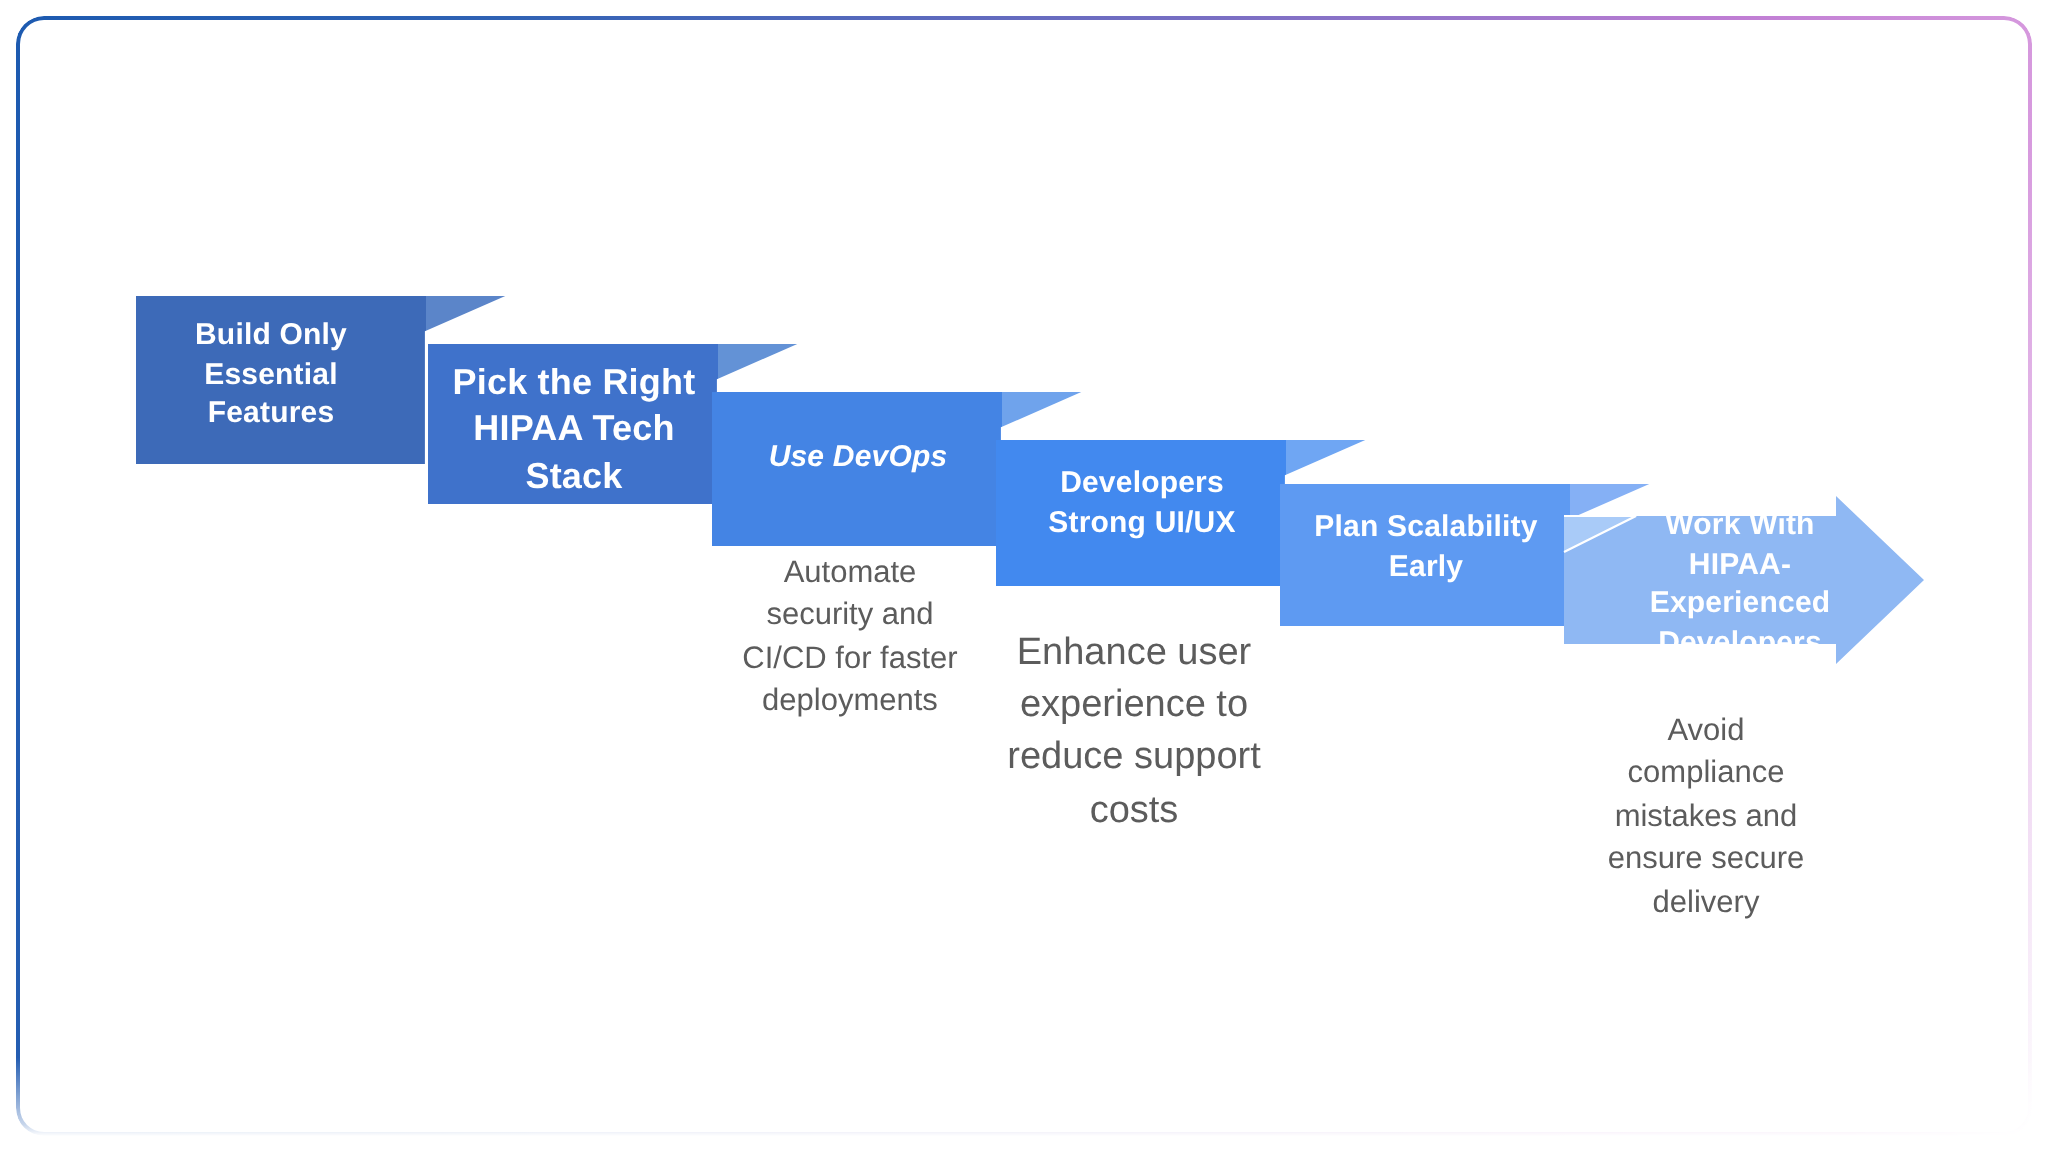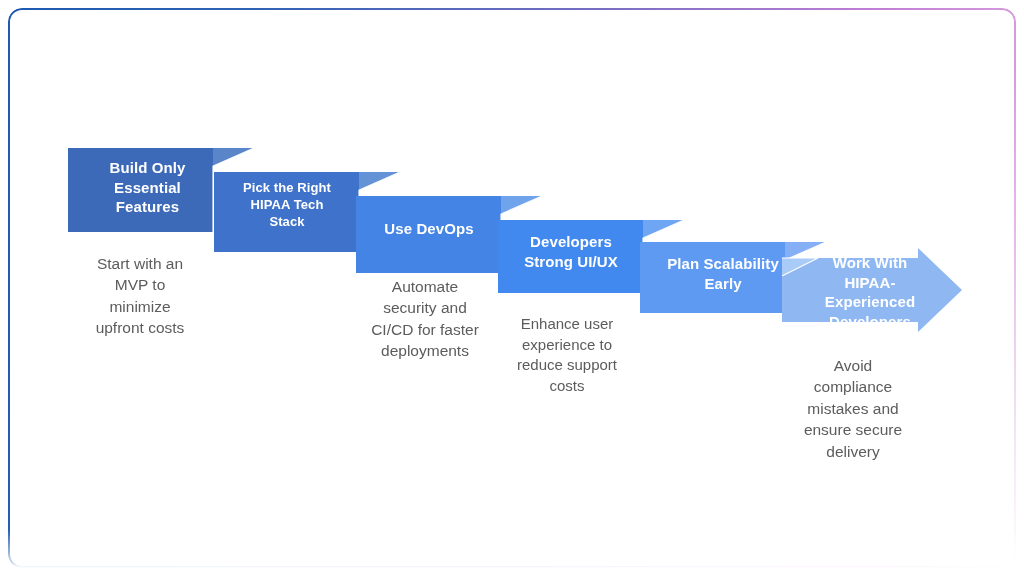--- a/index.html
+++ b/index.html
@@ -94,82 +94,78 @@
 <div id="stage">
 
   <div class="step" style="left:68px; top:148px;">
     <div class="shape">
       <svg width="186" height="84" viewBox="0 0 186 84" aria-hidden="true">
         <polygon points="0,0 145,0 186,0 145,18 145,84 0,84" fill="#3d6ab8"></polygon>
         <polygon points="145,0 186,0 145,18" fill="#5b85c9"></polygon>
         <polyline points="186,0 145,18 145,84" fill="none" stroke="#ffffff" stroke-width="1.1"></polyline>
       </svg>
     </div>
-    <div class="step-title" style="left:12px; top:10px; width:135px; font-size:15px;">Build Only
+    <div class="step-title" style="left:0px; top:10px; width:135px; font-size:15px;">Build Only
 Essential
 Features</div>
   </div>
-  <div class="step-desc" style="left:62px; top:253px; width:156px; font-size:15.5px;">Start with an
-MVP to
-minimize
-upfront costs</div>
 
   <div class="step" style="left:214px; top:172px;">
     <div class="shape">
       <svg width="186" height="80" viewBox="0 0 186 80" aria-hidden="true">
         <polygon points="0,0 145,0 186,0 145,18 145,80 0,80" fill="#3f72cb"></polygon>
         <polygon points="145,0 186,0 145,18" fill="#6392d6"></polygon>
         <polyline points="186,0 145,18 145,80" fill="none" stroke="#ffffff" stroke-width="1.1"></polyline>
       </svg>
     </div>
-    <div class="step-title" style="left:0px; top:8px; width:146px; font-size:13px;">Pick the Right
+    <div class="step-title" style="left:0px; top:8px; width:146px; font-size:18px;">Pick the Right
 HIPAA Tech
 Stack</div>
   </div>
 
   <div class="step" style="left:356px; top:196px;">
     <div class="shape">
       <svg width="186" height="77" viewBox="0 0 186 77" aria-hidden="true">
         <polygon points="0,0 145,0 186,0 145,18 145,77 0,77" fill="#4484e4"></polygon>
         <polygon points="145,0 186,0 145,18" fill="#6fa3ec"></polygon>
         <polyline points="186,0 145,18 145,77" fill="none" stroke="#ffffff" stroke-width="1.1"></polyline>
       </svg>
     </div>
-    <div class="step-title" style="left:0px; top:23px; width:146px; font-size:15px;">Use DevOps</div>
+    <div class="step-title" style="left:0px; top:23px; width:146px; font-size:15px;font-style:italic;">Use DevOps</div>
   </div>
   <div class="step-desc" style="left:345px; top:276px; width:160px; font-size:15.5px;">Automate
 security and
 CI/CD for faster
 deployments</div>
 
   <div class="step" style="left:498px; top:220px;">
     <div class="shape">
       <svg width="186" height="73" viewBox="0 0 186 73" aria-hidden="true">
         <polygon points="0,0 145,0 186,0 145,18 145,73 0,73" fill="#4289ef"></polygon>
         <polygon points="145,0 186,0 145,18" fill="#6fa6f3"></polygon>
         <polyline points="186,0 145,18 145,73" fill="none" stroke="#ffffff" stroke-width="1.1"></polyline>
       </svg>
     </div>
     <div class="step-title" style="left:0px; top:12px; width:146px; font-size:15px;">Developers
 Strong UI/UX</div>
   </div>
-  <div class="step-desc" style="left:487px; top:314px; width:160px; font-size:15px;">Enhance user
+  <div class="step-desc" style="left:487px; top:314px; width:160px; font-size:19px;">Enhance user
 experience to
 reduce support
 costs</div>
 
   <div class="step" style="left:640px; top:242px;">
     <div class="shape">
       <svg width="186" height="71" viewBox="0 0 186 71" aria-hidden="true">
         <polygon points="0,0 145,0 186,0 145,18 145,71 0,71" fill="#5e9af2"></polygon>
         <polygon points="145,0 186,0 145,18" fill="#85b0f5"></polygon>
         <polyline points="186,0 145,18 145,71" fill="none" stroke="#ffffff" stroke-width="1.1"></polyline>
       </svg>
     </div>
-    <div class="step-title" style="left:10px; top:12px; width:146px; font-size:15px;">Plan Scalability
+    <div class="step-title" style="left:0px; top:12px; width:146px; font-size:15px;">Plan Scalability
 Early</div>
   </div>
 
   <div class="step" style="left:782px; top:248px;">
     <div class="shape">
       <svg width="180" height="84" viewBox="0 0 180 84" aria-hidden="true">
         <polygon points="0,10 136,10 136,0 180,42 136,84 136,74 0,74" fill="#8fb8f3"></polygon>
         <polygon points="0,10 36,10 0,28" fill="#a9cbf8"></polygon>
         <polyline points="0,10 36,10 0,28" fill="none" stroke="#ffffff" stroke-width="1.1"></polyline>
       </svg>

